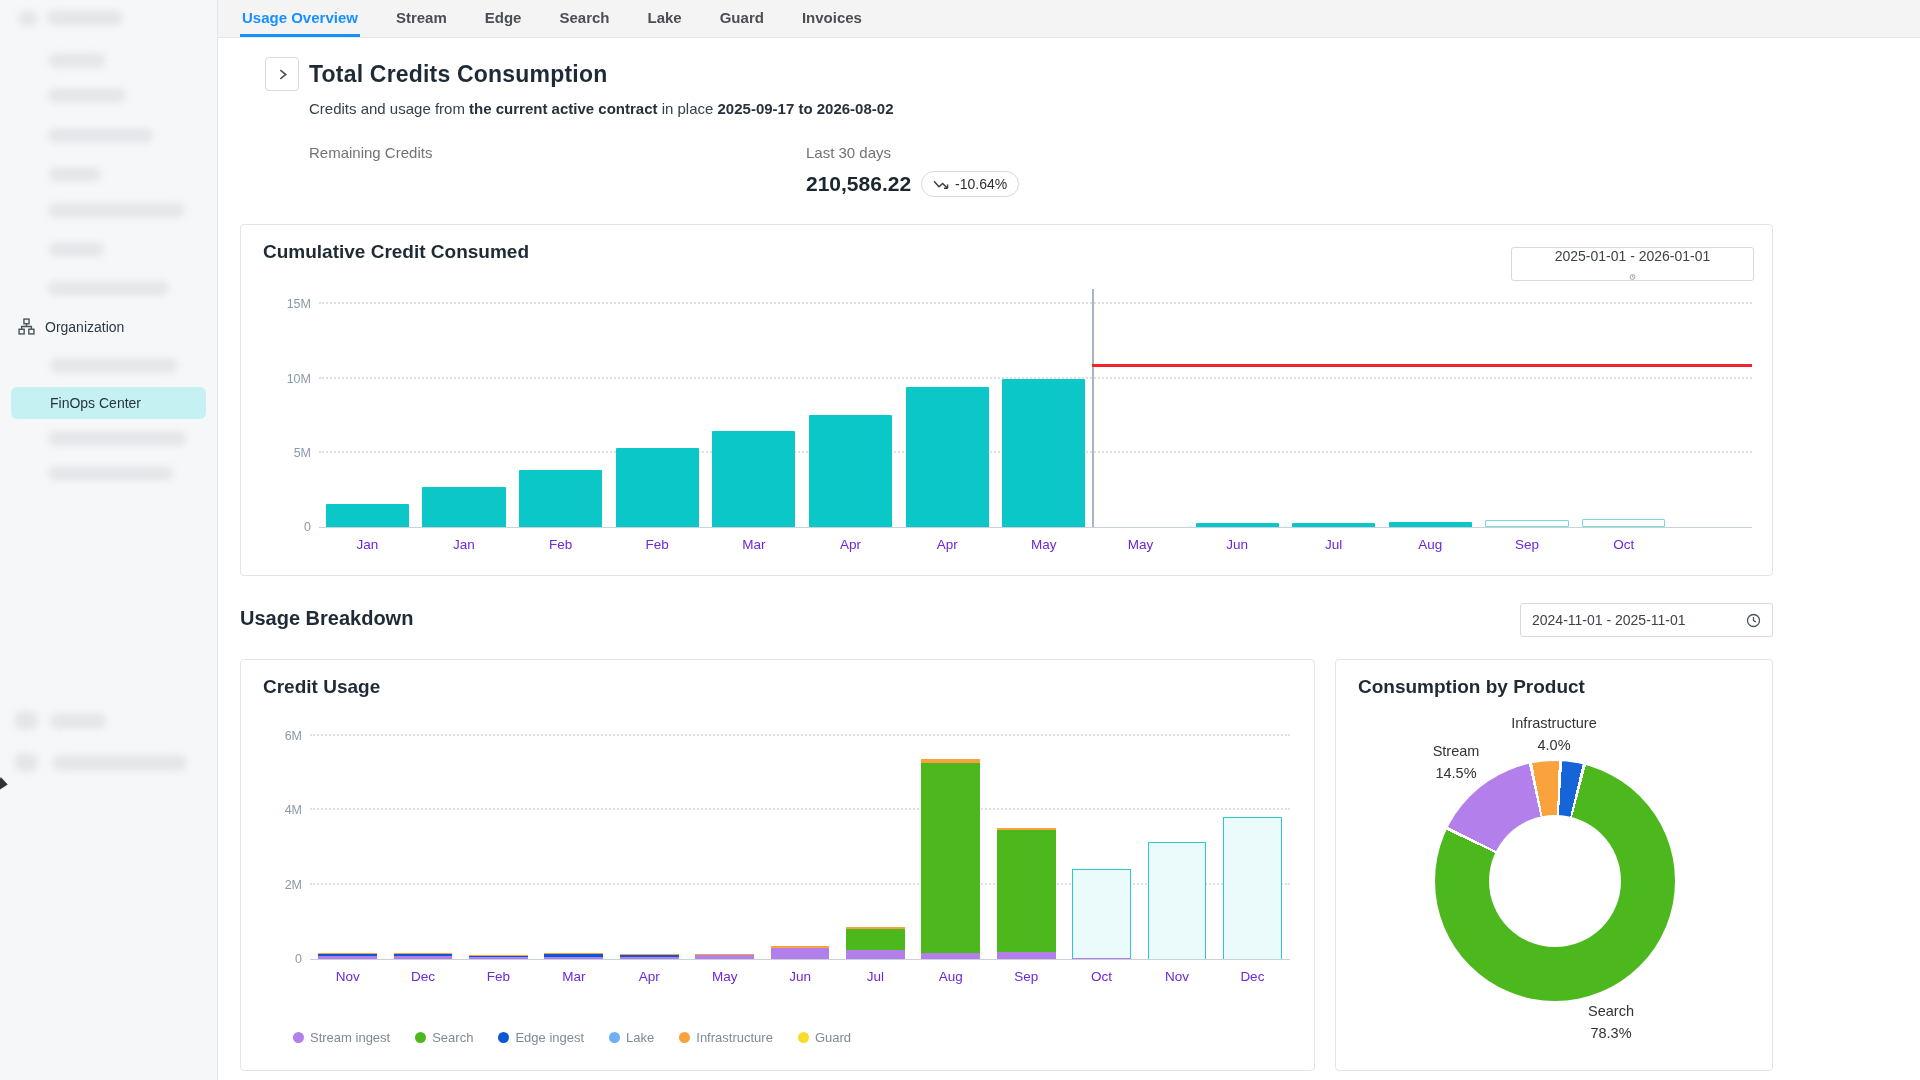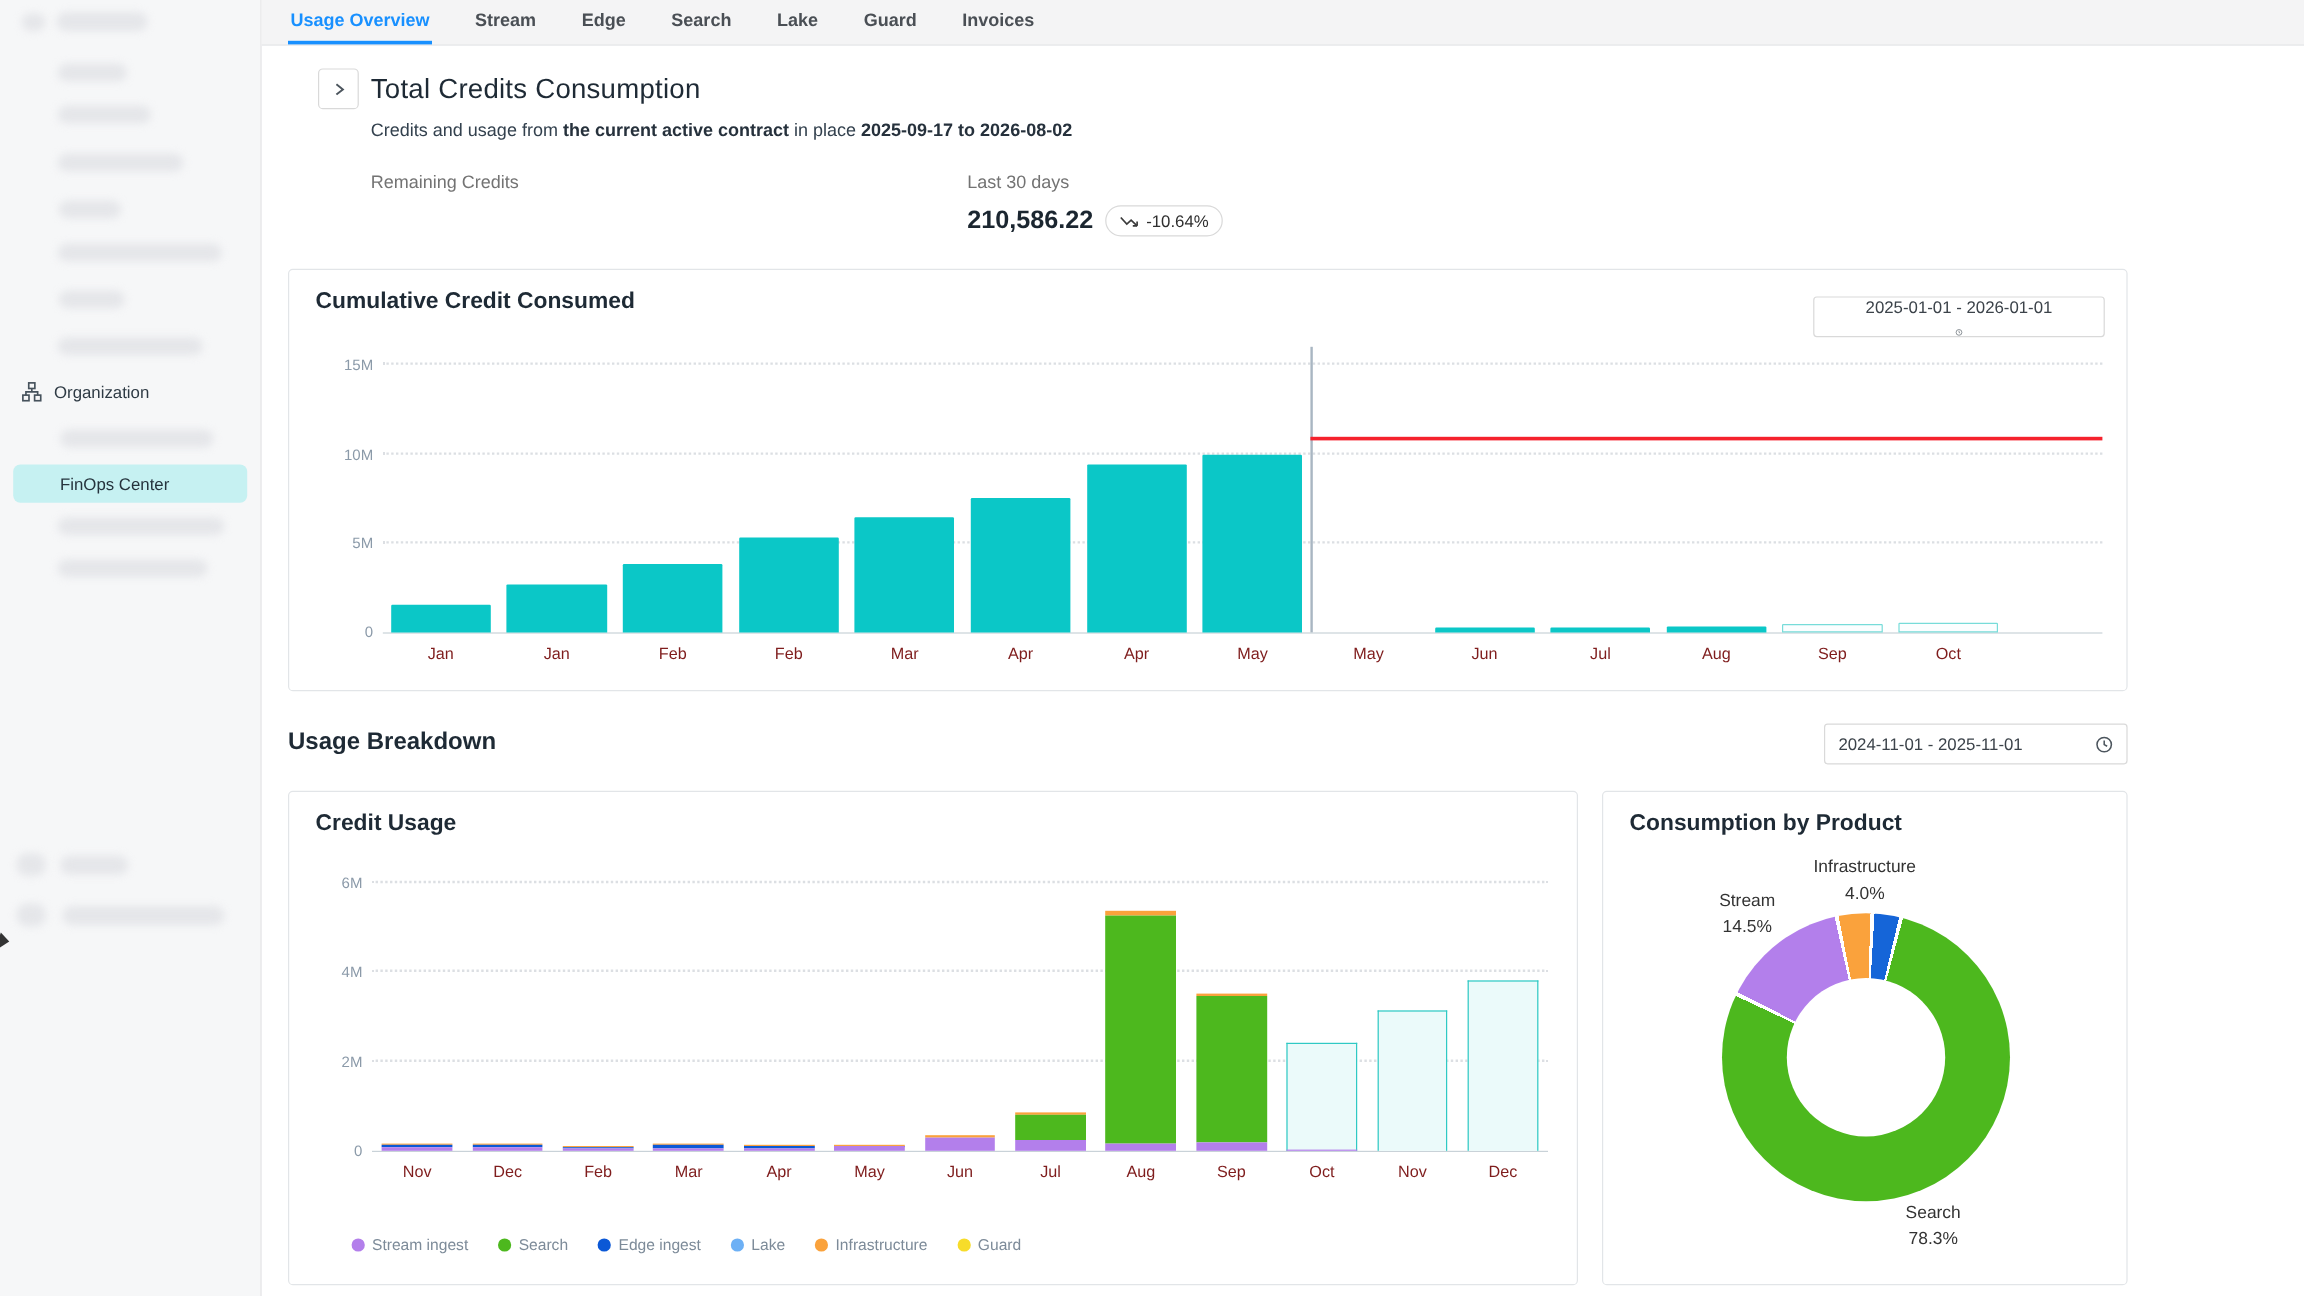--- a/index.html
+++ b/index.html
@@ -16,21 +16,21 @@
 
   
   .main { position:absolute; left:218px; top:0; right:0; bottom:0; }
   .tabbar { position:absolute; left:0; top:0; right:0; height:38px; background:#f4f4f5; border-bottom:1px solid #e5e6e8; display:flex; align-items:stretch; padding-left:22px; gap:34px; }
   .tab { border:none; background:none; font-family:inherit; font-size:15px; font-weight:600; color:#4a4f55; cursor:pointer; padding:0 2px; border-bottom:3px solid transparent; }
   .tab.active { color:#1890ff; border-bottom-color:#1890ff; }
 
   .tcc { position:absolute; left:47px; top:57px; right:40px; }
   .tcc-titlerow { display:flex; align-items:center; gap:10px; }
   .expand-btn { width:34px; height:34px; background:#fff; border:1px solid #d9d9d9; border-radius:4px; display:flex; align-items:center; justify-content:center; cursor:pointer; }
-  .tcc-title { font-size:23px; font-weight:400; color:#1e2a35; letter-spacing:.2px; }
+  .tcc-title { font-size:23px; font-weight:700; color:#1e2a35; letter-spacing:.2px; }
   .tcc-sub { margin:9px 0 0 44px; font-size:15px; color:#33414e; }
   .tcc-sub b { font-weight:700; color:#26313c; }
   .stats { display:flex; margin:27px 0 0 44px; }
   .stat { }
   .stat:nth-child(1){ width:497px; } .stat:nth-child(2){ width:483px; }
   .stat-label { font-size:15px; color:#737373; }
   .stat-valrow { display:flex; align-items:center; gap:10px; margin-top:10px; }
   .stat-value { font-size:21px; font-weight:700; color:#1b2630; }
   .badge { display:inline-flex; align-items:center; gap:5px; border:1px solid #d9d9d9; border-radius:16px; background:#fff; padding:4px 11px; font-size:14px; color:#2f2f2f; }
 
@@ -49,21 +49,21 @@
 
   
   .plot { position:absolute; }
   #cum-plot { left:78px; right:20px; top:66px; height:237px; border-bottom:1.5px solid #c9d2d8; }
   #cu-plot  { left:69px; right:24px; top:50px; height:250px; border-bottom:1.5px solid #c9d2d8; }
   .gline { position:absolute; left:0; right:0; border-top:2px dotted #dcdfe3; }
   .ytick { position:absolute; right:calc(100% + 8px); transform:translateY(50%); font-size:12.5px; color:#8b9aa9; white-space:nowrap; }
   .slots { position:absolute; left:0; right:0; top:0; bottom:0; display:flex; align-items:flex-end; }
   #cum-plot .slots { padding-right:80px; }
   .slot { position:relative; flex:1; height:100%; display:flex; align-items:flex-end; justify-content:center; }
-  .xlab { position:absolute; top:calc(100% + 10px); left:0; right:0; text-align:center; font-size:13.5px; color:#7f1d1d; white-space:nowrap; }
+  .xlab { position:absolute; top:calc(100% + 10px); left:0; right:0; text-align:center; font-size:13.5px; color:#6d28d9; white-space:nowrap; }
   .cbar { width:86%; background:#0bc7c7; border-radius:1px 1px 0 0; }
   .cbar.fc { background:#fbfeff; border:1.5px solid #77dcd9; }
   .stack { position:absolute; bottom:0; left:11%; width:78%; display:flex; flex-direction:column-reverse; }
   .seg { width:100%; }
   .fcbar { position:absolute; bottom:0; left:11%; width:78%; background:#ebfafa; border:1.5px solid #2fc9c4; border-bottom:none; }
   .today-line { position:absolute; bottom:0; top:-2px; width:2px; background:#a9b6c2; left:calc((100% - 80px) * 0.5714); }
   .limit-line { position:absolute; height:3px; background:#f5222d; left:calc((100% - 80px) * 0.5714); right:0; }
 
   .legend { position:absolute; left:52px; top:370px; display:flex; gap:25px; align-items:center; }
   .leg-item { display:flex; align-items:center; gap:6px; font-size:13px; color:#7d8b99; cursor:pointer; }

